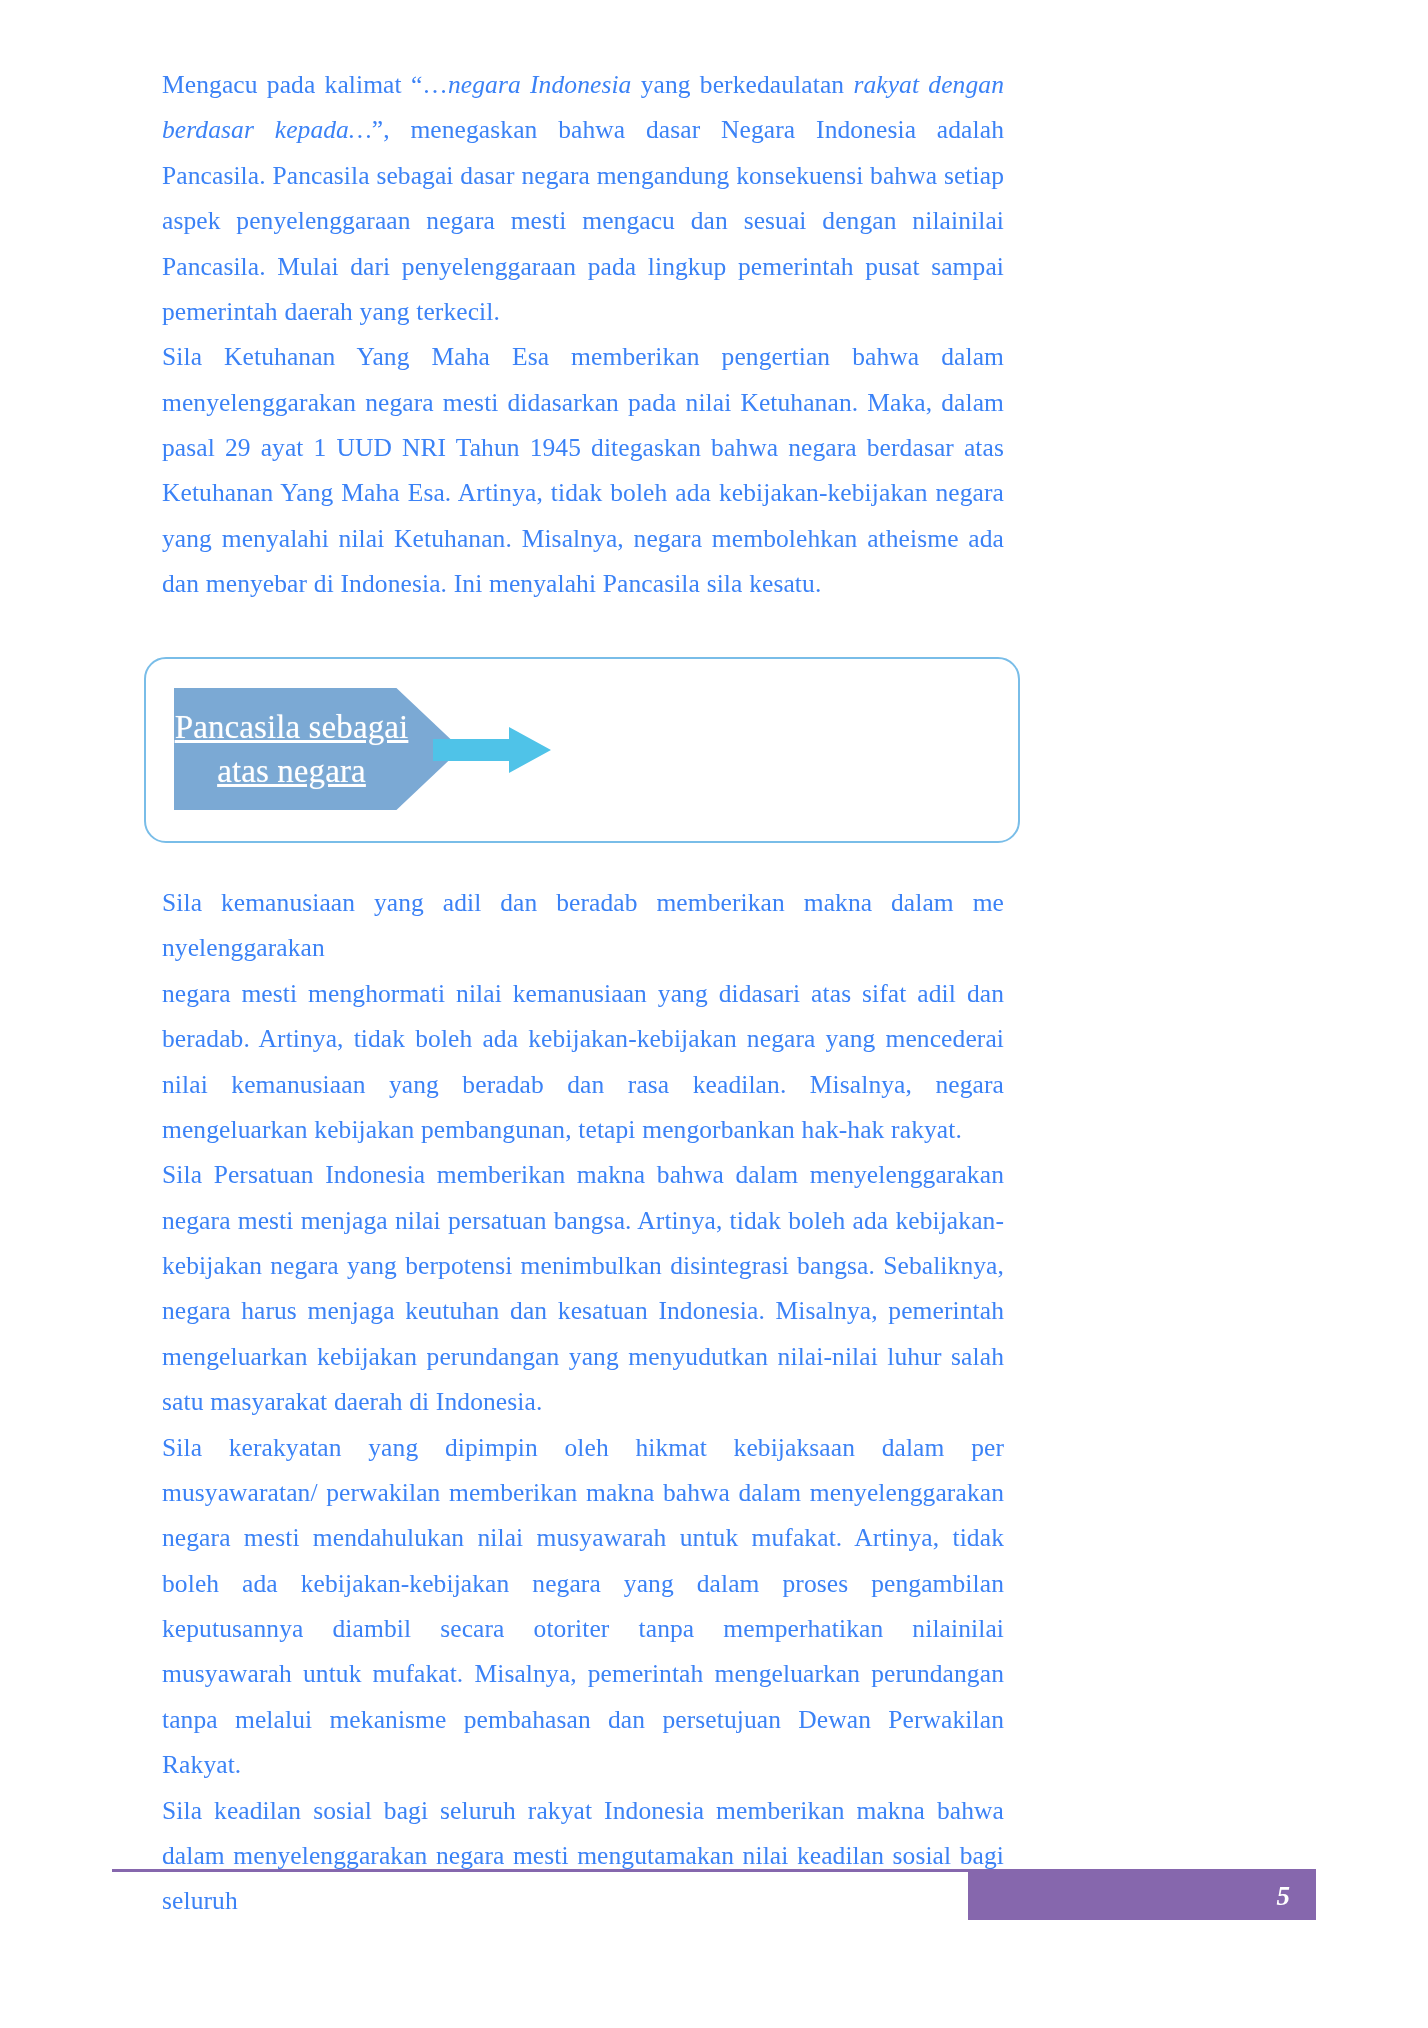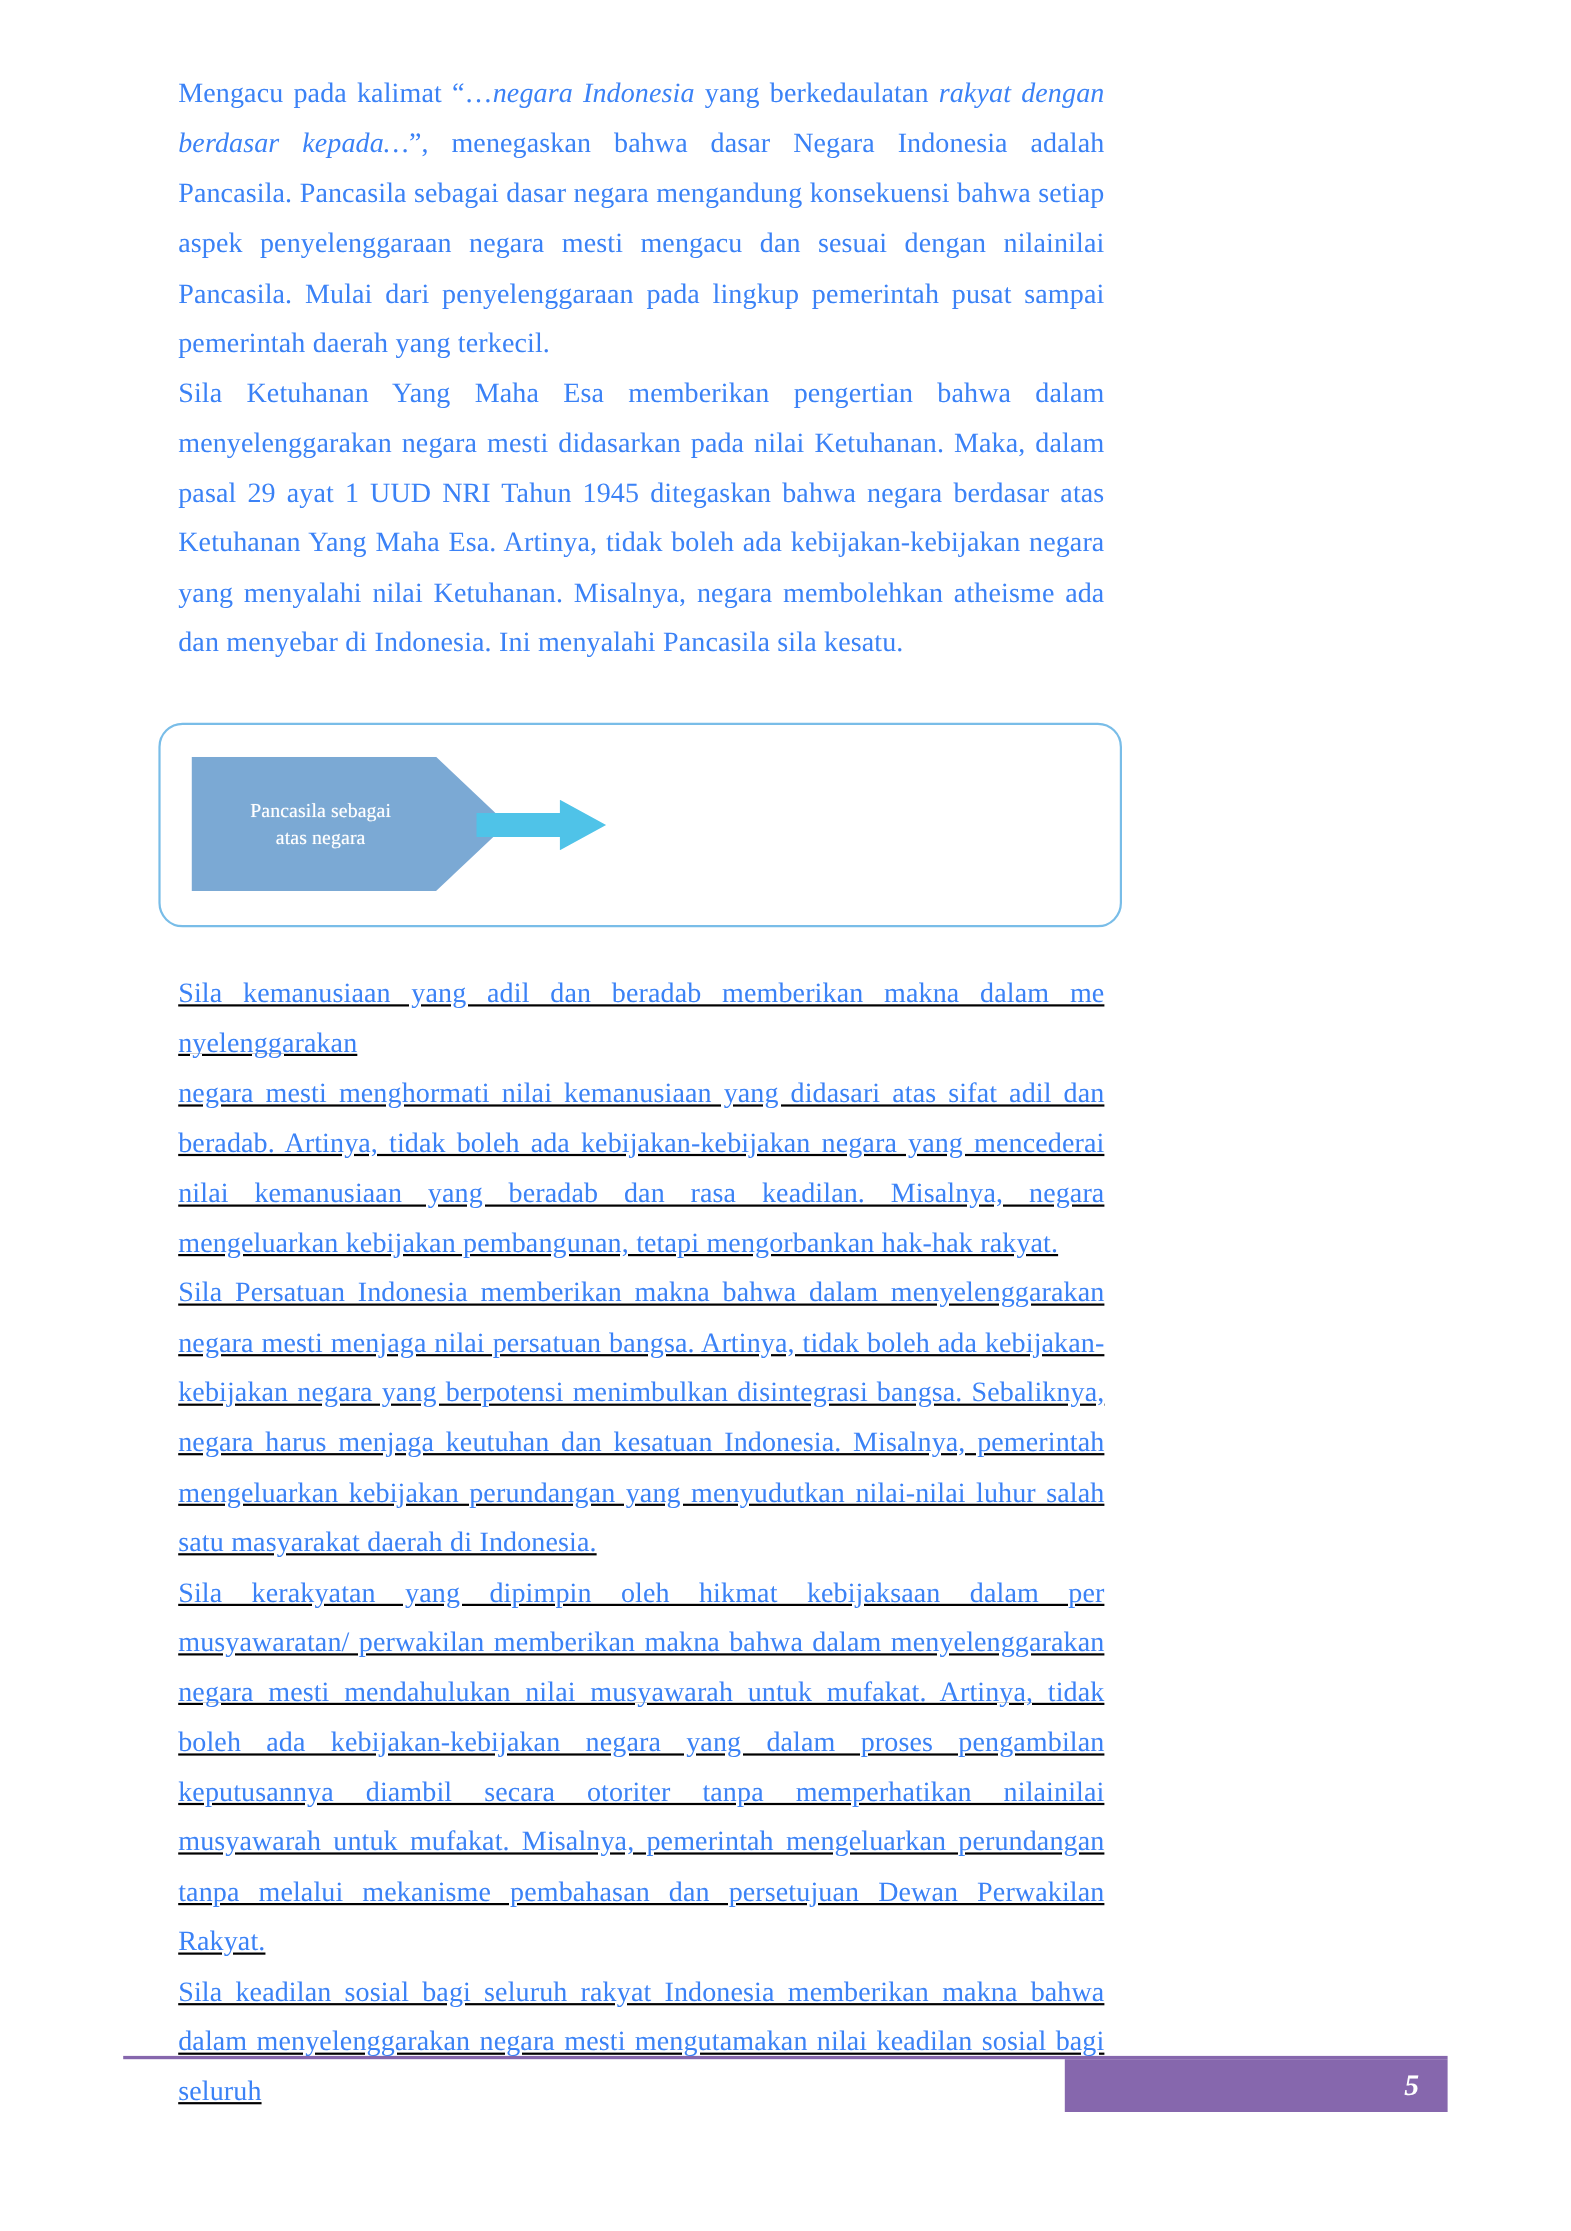--- a/index.html
+++ b/index.html
@@ -96,21 +96,21 @@
 
   .chev-label {
     color: #ffffff;
     font-size: 24px;
     line-height: 1.34;
     font-family: "Liberation Serif", "DejaVu Serif", serif;
     font-weight: 700;
     text-shadow: 0 0 1px rgba(255,255,255,0.55);
     letter-spacing: 0.1px;
   }
-  .chev-blue .chev-label { font-weight: 400; font-size: 18px; }
+  .chev-blue .chev-label { font-weight: 400; font-size: 33px; text-decoration: underline; }
 
   
   .arrow {
     position: absolute;
     left: 287px;
     top: 68px;
     width: 118px;
     height: 46px;
   }
   .arrow svg { display: block; }
@@ -171,21 +171,21 @@
       <div class="arrow">
         <svg width="118" height="46" viewBox="0 0 118 46" xmlns="http://www.w3.org/2000/svg">
           <path d="M0 12 L76 12 L76 0 L118 23 L76 46 L76 34 L0 34 Z" fill="#4FC3E8"></path>
         </svg>
       </div>
 
 
     </div>
   </div>
 
-  <div class="content" style="top:880px;text-decoration:underline;">
+  <div class="content" style="top:880px;">
     <p class="body">Sila kemanusiaan yang adil dan beradab memberikan makna dalam me nyelenggarakan</p>
     <p class="body">negara mesti menghormati nilai kemanusiaan yang didasari atas sifat adil dan beradab. Artinya, tidak boleh ada kebijakan-kebijakan negara yang mencederai nilai kemanusiaan yang beradab dan rasa keadilan. Misalnya, negara mengeluarkan kebijakan pembangunan, tetapi mengorbankan hak-hak rakyat.</p>
     <p class="body">Sila Persatuan Indonesia memberikan makna bahwa dalam menyelenggarakan negara mesti menjaga nilai persatuan bangsa. Artinya, tidak boleh ada kebijakan-kebijakan negara yang berpotensi menimbulkan disintegrasi bangsa. Sebaliknya, negara harus menjaga keutuhan dan kesatuan Indonesia. Misalnya, pemerintah mengeluarkan kebijakan perundangan yang menyudutkan nilai-nilai luhur salah satu masyarakat daerah di Indonesia.</p>
     <p class="body">Sila kerakyatan yang dipimpin oleh hikmat kebijaksaan dalam per musyawaratan/ perwakilan memberikan makna bahwa dalam menyelenggarakan negara mesti mendahulukan nilai musyawarah untuk mufakat. Artinya, tidak boleh ada kebijakan-kebijakan negara yang dalam proses pengambilan keputusannya diambil secara otoriter tanpa memperhatikan nilainilai musyawarah untuk mufakat. Misalnya, pemerintah mengeluarkan perundangan tanpa melalui mekanisme pembahasan dan persetujuan Dewan Perwakilan Rakyat.</p>
     <p class="body">Sila keadilan sosial bagi seluruh rakyat Indonesia memberikan makna bahwa dalam menyelenggarakan negara mesti mengutamakan nilai keadilan sosial bagi seluruh</p>
   </div>
 
   <div class="footer-rule"></div>
   <div class="page-num-box">
     <span class="page-num">5</span>

